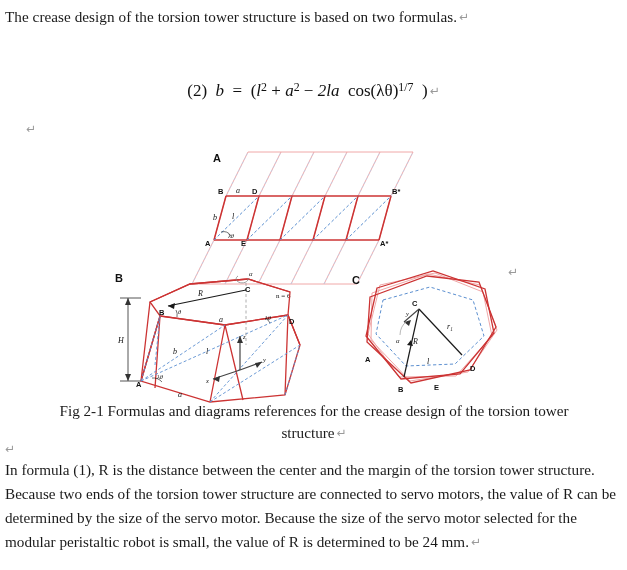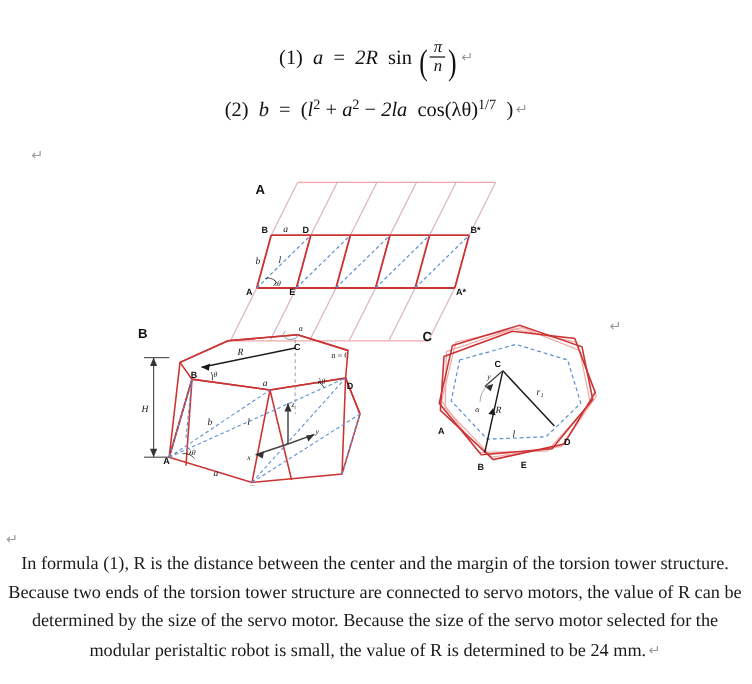--- a/index.html
+++ b/index.html
@@ -100,47 +100,39 @@
   }
 
   .body-text {
     position: absolute;
     left: 5px;
     top: 458px;
     width: 615px;
     font-size: 15.2px;
     line-height: 24px;
     color: #1a1a1a;
-    text-align: center;
+    text-align: left;
   }
 
   
   .lbl        { font-family: "Liberation Serif", serif; font-size: 7px; fill: #111; }
   .lbl-bold   { font-family: "Liberation Sans", sans-serif; font-size: 7.5px; font-weight: bold; fill: #111; }
   .lbl-ital   { font-family: "Liberation Serif", serif; font-size: 8px; font-style: italic; fill: #111; }
   .lbl-panel  { font-family: "Liberation Sans", sans-serif; font-size: 11px; font-weight: bold; fill: #111; }
   .lbl-small  { font-family: "Liberation Serif", serif; font-size: 6.5px; font-style: italic; fill: #111; }
 </style>
 </head>
 <body>
 
 <div class="page">
 
-
-  <div class="formula" style="top:34px;">
-    <span class="fnum">(1)</span>
-    <span>&nbsp;</span><span class="mi">a</span>
-    <span>&nbsp;</span><span class="mup">=</span>
-    <span>&nbsp;</span><span class="mi">2R</span>
-    <span>&nbsp;</span><span class="mup">sin</span>
-    <span class="paren-big">(</span><span class="frac">
-        <span class="num mi">π</span>
-        <span class="den mi">n</span>
-      </span><span class="paren-big">)</span><span class="pilcrow">↵</span>
-  </div>
+  <div class="para" style="left:5px; top:6px; width:615px;">
+    <span>The crease design of the torsion tower structure is based on two formulas.</span><span class="pilcrow">↵</span>
+  </div>
+
 
   <div class="formula" style="top:80px; font-size:17px;">
     <span class="fnum">(2)</span>
     <span>&nbsp;</span><span class="mi">b</span>
     <span>&nbsp;</span><span class="mup">=</span>
     <span>&nbsp;</span><span class="mup">(</span><span class="mi">l</span><sup class="exp">2</sup>
     <span class="mup">+</span>
     <span class="mi">a</span><sup class="exp">2</sup>
     <span class="mup">−</span>
     <span class="mi">2la</span>
@@ -309,20 +301,23 @@
         <text class="lbl-bold" x="412" y="166">C</text>
         <text class="lbl-bold" x="365" y="222">A</text>
         <text class="lbl-bold" x="398" y="252">B</text>
         <text class="lbl-bold" x="434" y="250">E</text>
         <text class="lbl-bold" x="470" y="231">D</text>
       </g>
 
     </svg>
   </div>
 
+  <div class="caption">
+    <span>Fig 2-1 Formulas and diagrams references for the crease design of the torsion tower structure</span><span class="pilcrow">↵</span>
+  </div>
 
   <span class="pilcrow-standalone" style="left:5px; top:442px;">↵</span>
 
   <div class="body-text">
     <span>In formula (1), R is the distance between the center and the margin of the torsion tower structure. Because two ends of the torsion tower structure are connected to servo motors, the value of R can be determined by the size of the servo motor. Because the size of the servo motor selected for the modular peristaltic robot is small, the value of R is determined to be 24 mm.</span><span class="pilcrow">↵</span>
   </div>
 
 </div>
 
 </body></html>

